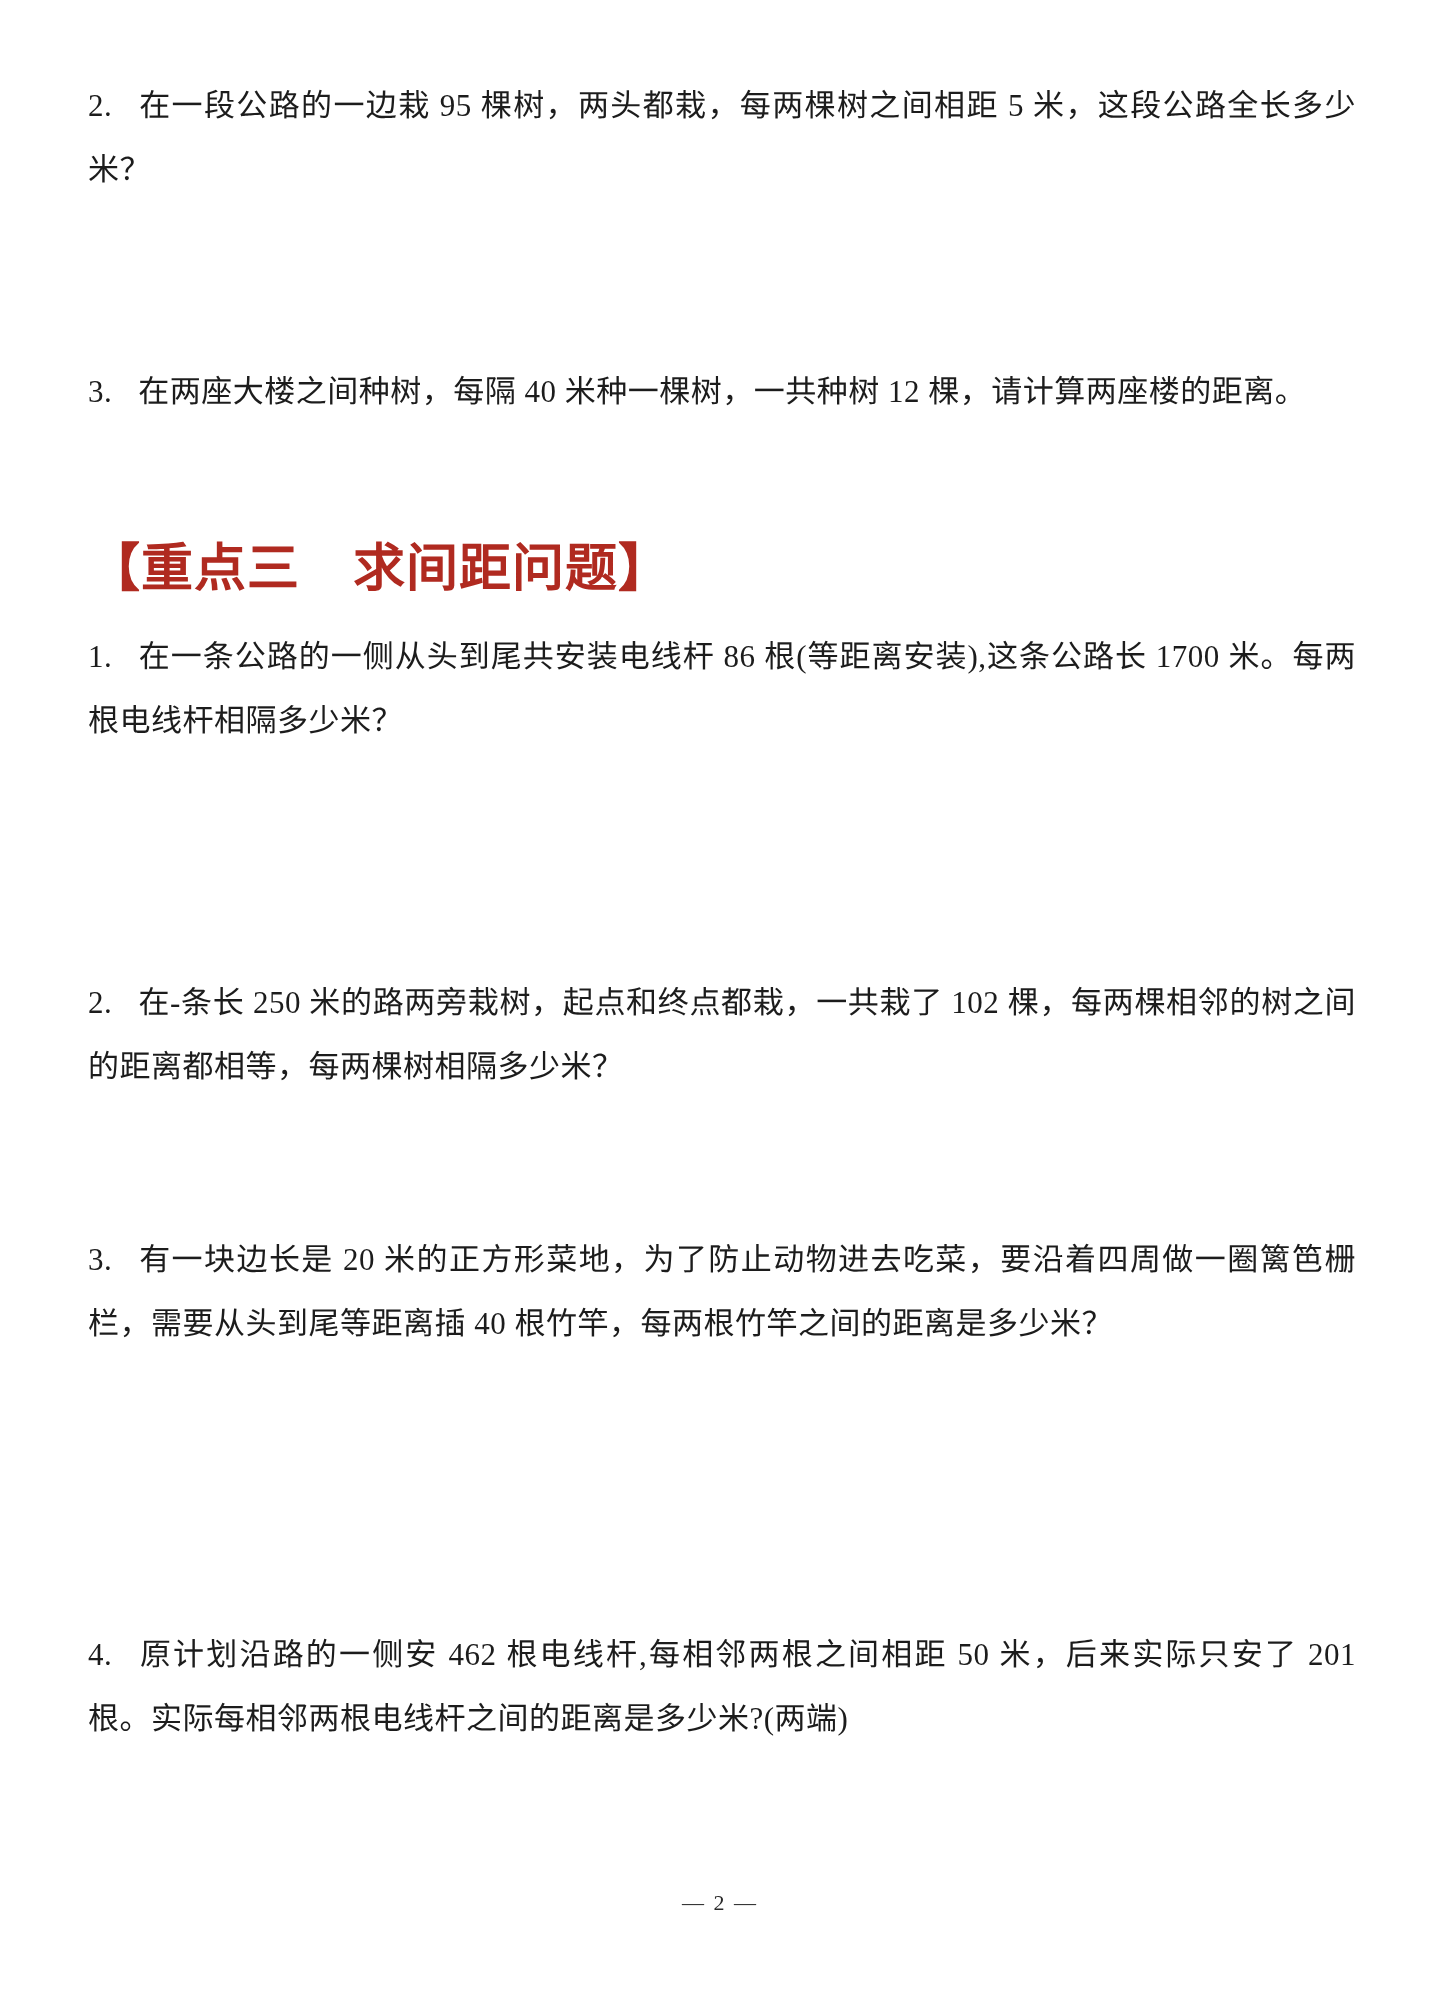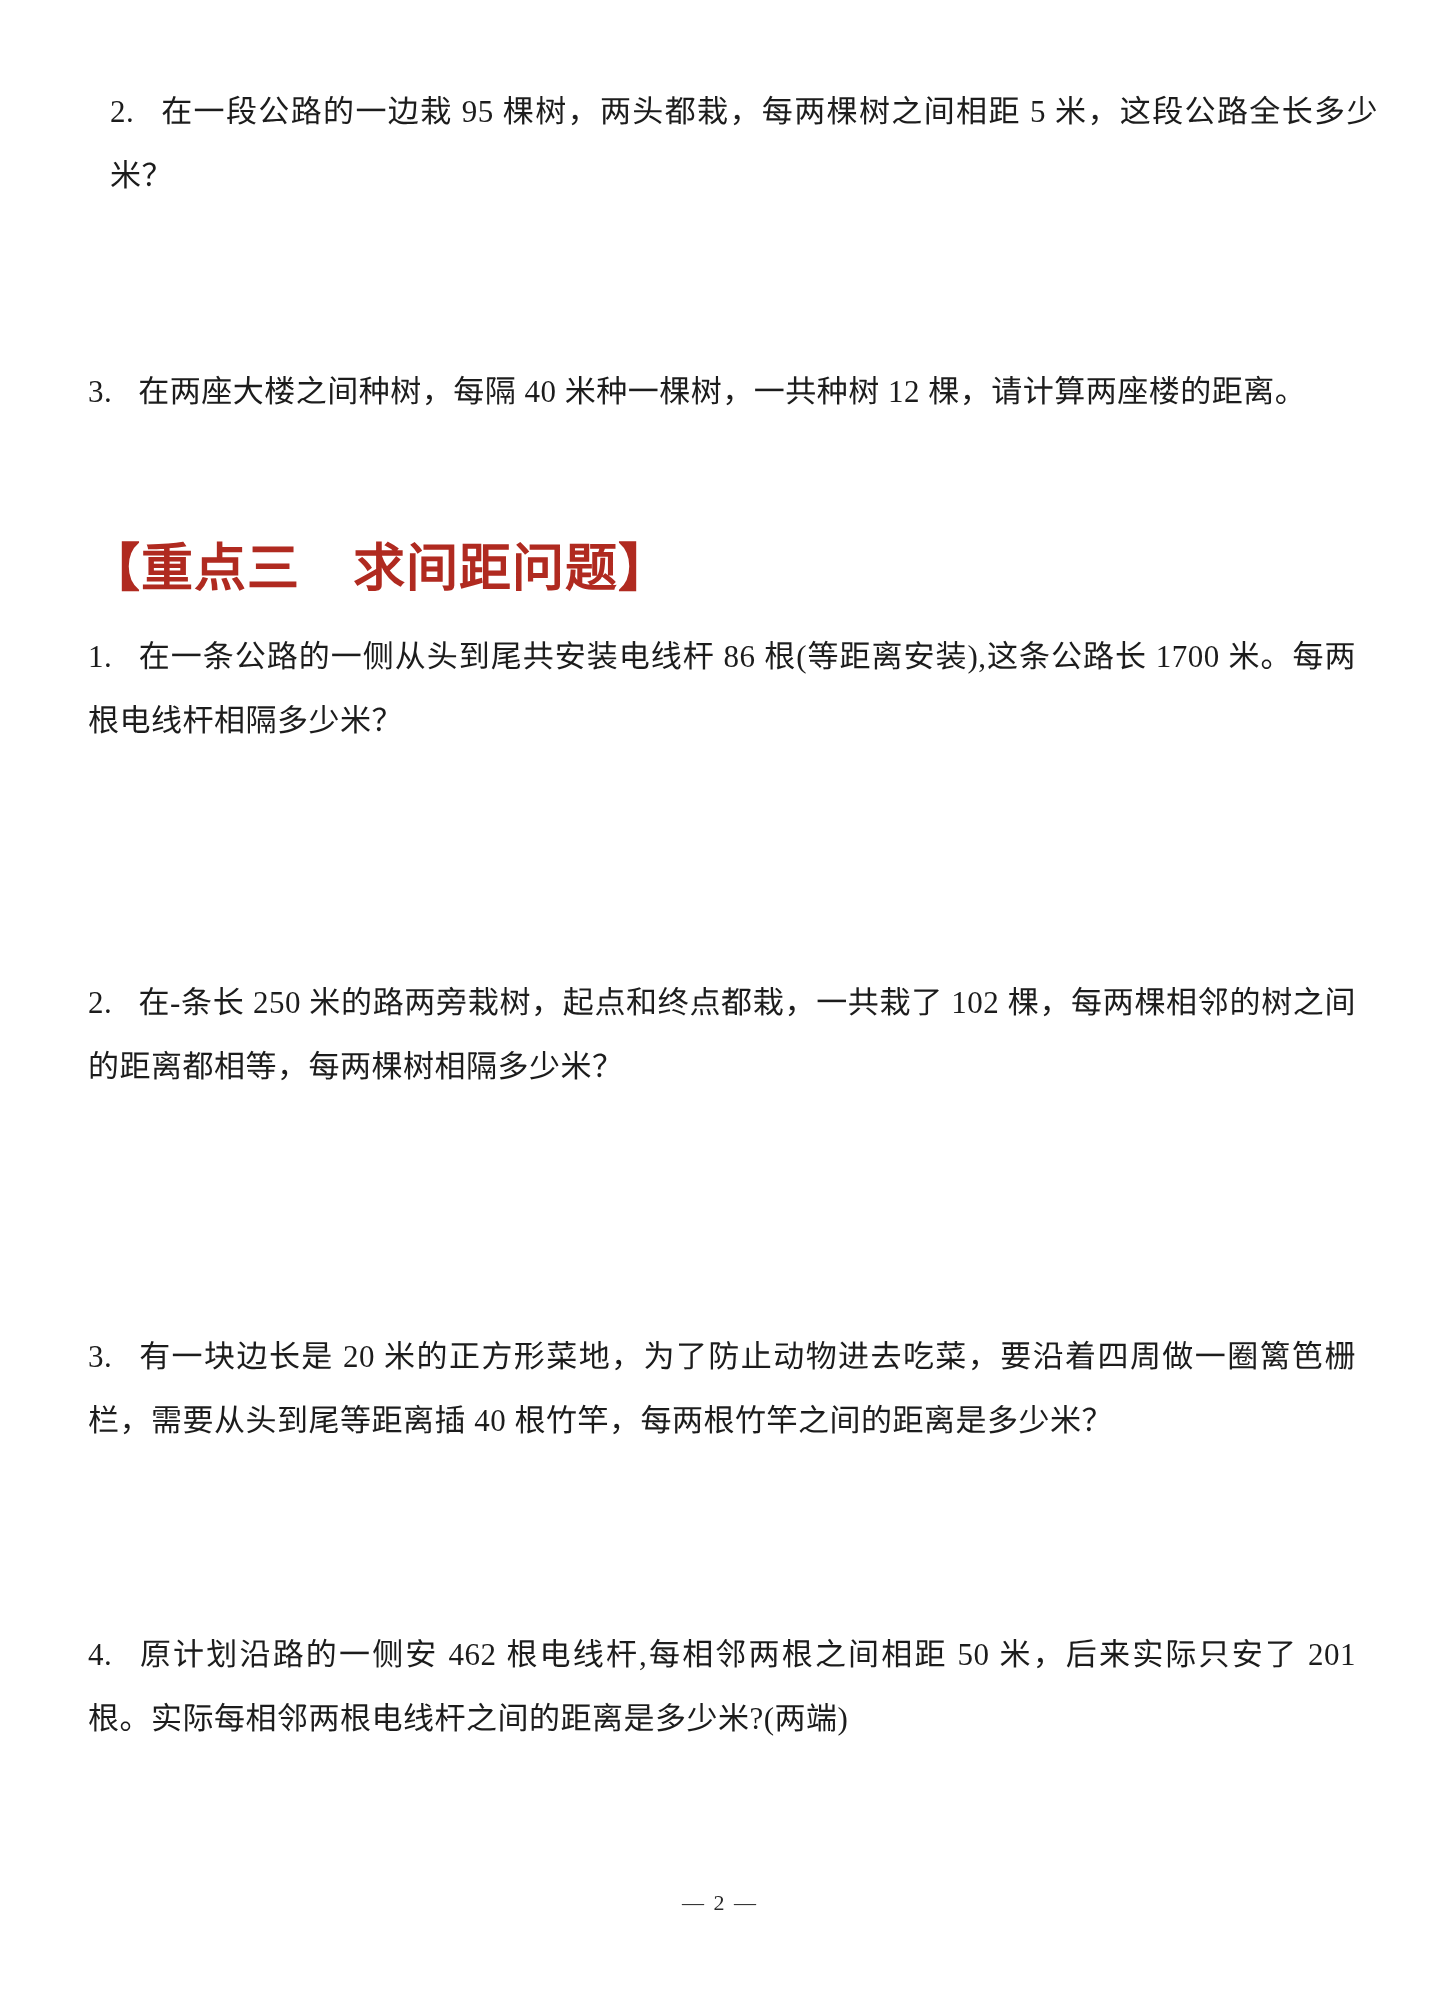--- a/index.html
+++ b/index.html
@@ -47,39 +47,39 @@
     font-size: 22px;
     color: #2a2a2a;
     letter-spacing: 2px;
   }
 </style>
 </head>
 <body>
 
 <div class="page">
 
-  <div class="problem" style="top: 80px; margin-left: 22px;">
+  <div class="problem" style="top: 74px;">
     <span class="num">2.</span><span>在一段公路的一边栽 95 棵树，两头都栽，每两棵树之间相距 5 米，这段公路全长多少米？</span>
   </div>
 
   <div class="problem" style="top: 360px;">
     <span class="num">3.</span><span>在两座大楼之间种树，每隔 40 米种一棵树，一共种树 12 棵，请计算两座楼的距离。</span>
   </div>
 
   <div class="section-heading" style="top: 543px;">【重点三　求间距问题】</div>
 
   <div class="problem" style="top: 625px;">
     <span class="num">1.</span><span>在一条公路的一侧从头到尾共安装电线杆 86 根(等距离安装),这条公路长 1700 米。每两根电线杆相隔多少米？</span>
   </div>
 
   <div class="problem" style="top: 971px;">
     <span class="num">2.</span><span>在-条长 250 米的路两旁栽树，起点和终点都栽，一共栽了 102 棵，每两棵相邻的树之间的距离都相等，每两棵树相隔多少米？</span>
   </div>
 
-  <div class="problem" style="top: 1325px;">
+  <div class="problem" style="top: 1228px;">
     <span class="num">3.</span><span>有一块边长是 20 米的正方形菜地，为了防止动物进去吃菜，要沿着四周做一圈篱笆栅栏，需要从头到尾等距离插 40 根竹竿，每两根竹竿之间的距离是多少米？</span>
   </div>
 
   <div class="problem" style="top: 1623px;">
     <span class="num">4.</span><span>原计划沿路的一侧安 462 根电线杆,每相邻两根之间相距 50 米，后来实际只安了 201 根。实际每相邻两根电线杆之间的距离是多少米?(两端)</span>
   </div>
 
   <div class="footer" style="top: 1890px;">— 2 —</div>
 
 </div>

